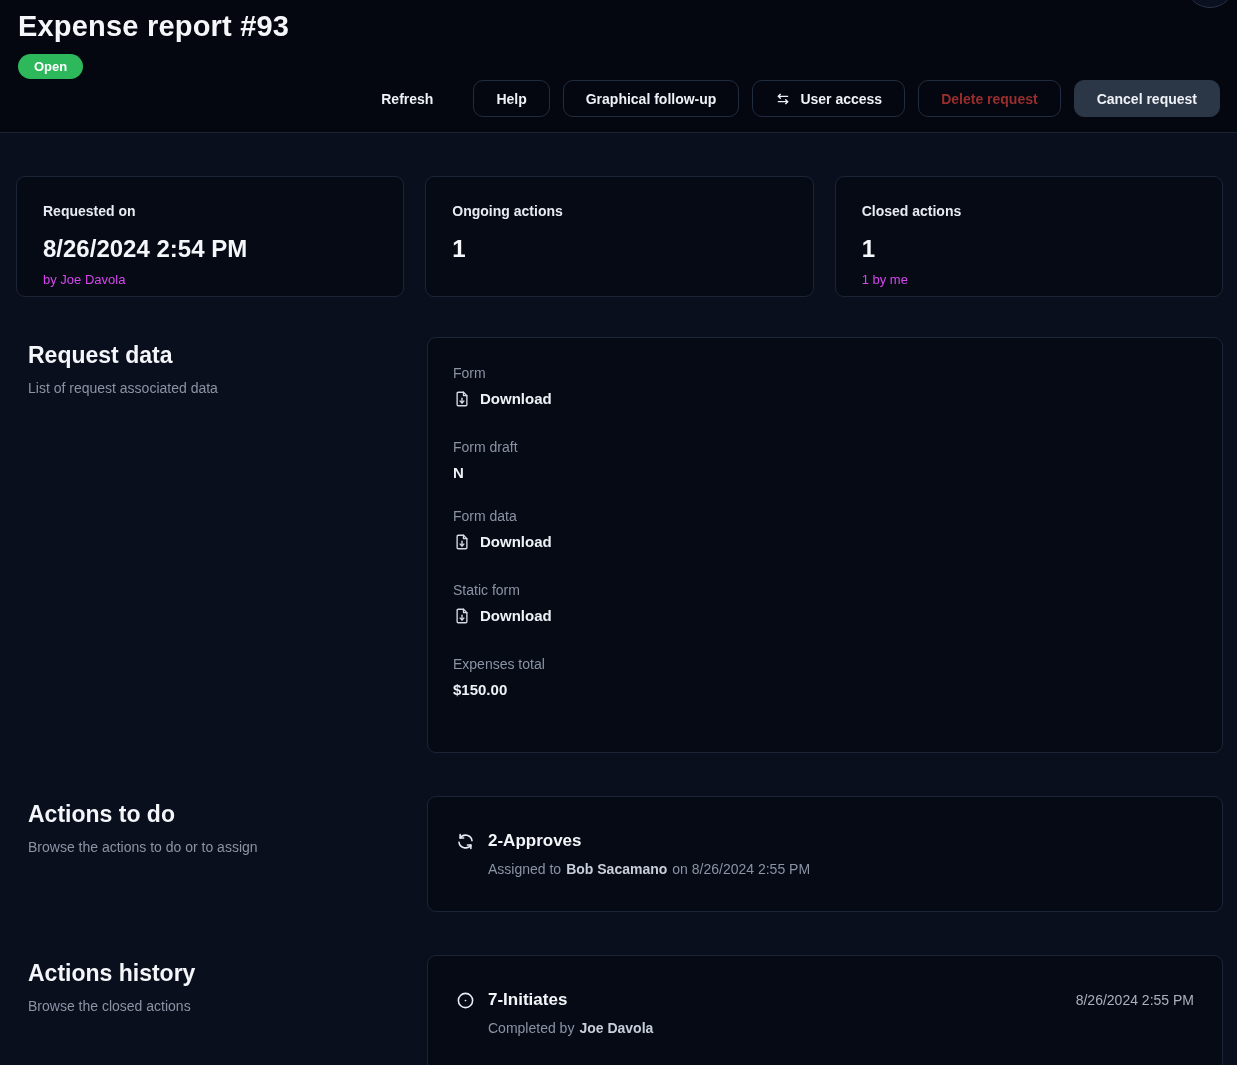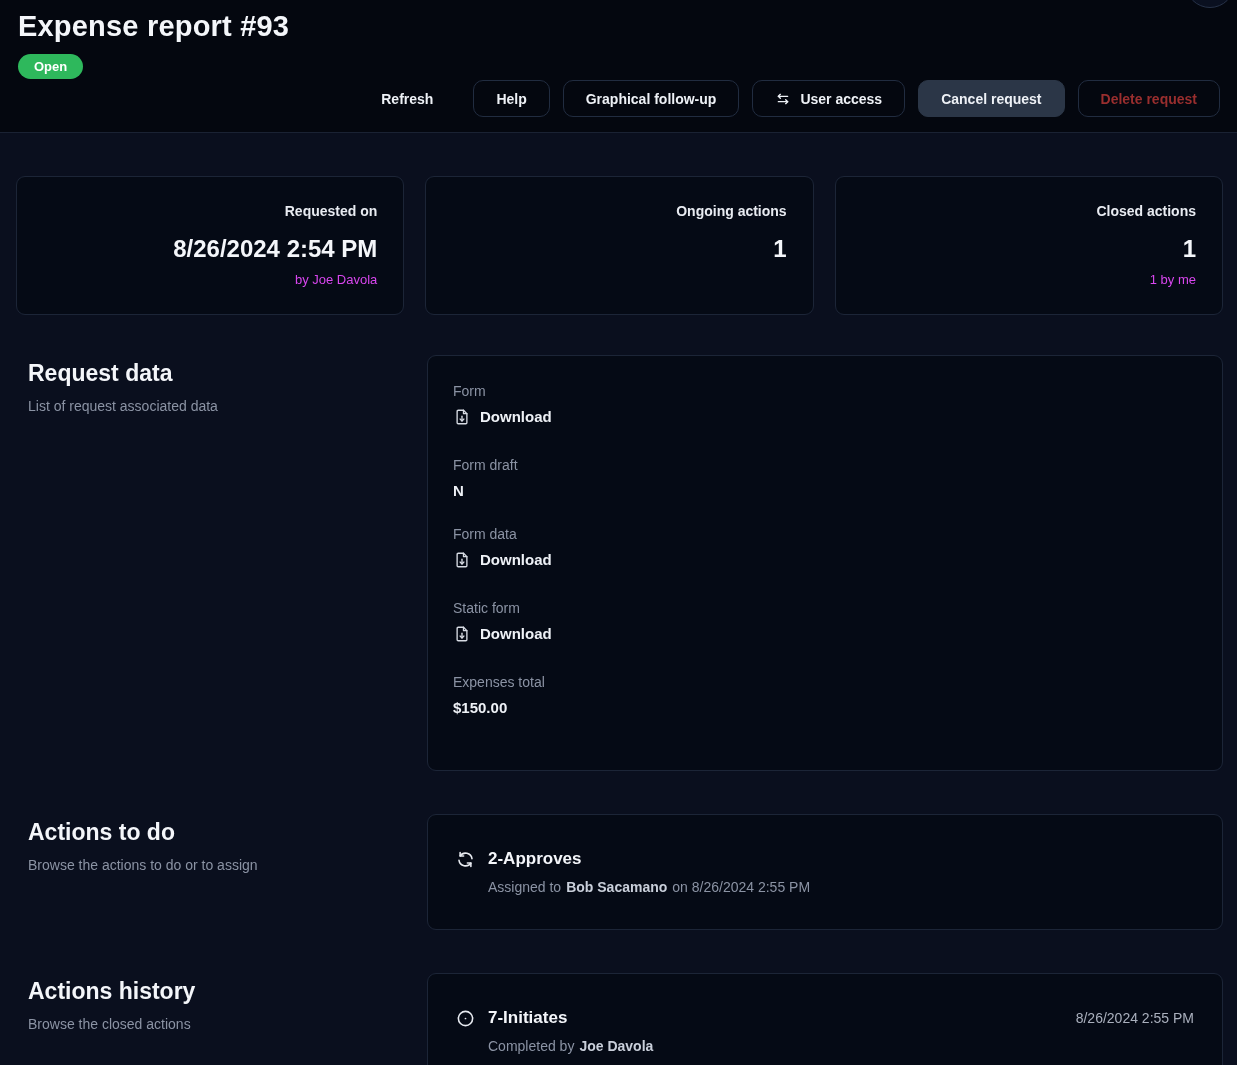--- a/index.html
+++ b/index.html
@@ -89,21 +89,21 @@
     display: grid;
     grid-template-columns: 1fr 1fr 1fr;
     gap: 21px;
     margin-bottom: 40px;
   }
   .card {
     background: #050a15;
     border: 1px solid #1c2537;
     border-radius: 9px;
   }
-  .stat-card { height: 139px; padding: 26px; text-align: right; }
+  .stat-card { height: 121px; padding: 26px; }
   .stat-label { font-size: 14px; font-weight: 700; color: #e8ebf1; }
   .stat-value { font-size: 24px; font-weight: 700; margin-top: 16px; color: #f4f6fa; }
   .stat-sub { font-size: 13px; color: #d946ef; margin-top: 9px; }
 
   .section {
     display: grid;
     grid-template-columns: 411px 1fr;
     margin-bottom: 43px;
   }
   .section-head { padding: 5px 0 0 12px; }
@@ -151,22 +151,22 @@
       <span style="display:inline-flex">
         <svg viewBox="0 0 24 24" fill="none" stroke-width="2" stroke-linecap="round" stroke-linejoin="round">
           <path d="M19 8H5"></path>
             <path d="m8 5-3 3 3 3"></path>
           <path d="M5 16h14"></path>
             <path d="m16 13 3 3-3 3"></path>
         </svg>
       </span>
       <span>User access</span>
     </button>
+    <button class="btn danger">Delete request</button>
     <button class="btn filled">Cancel request</button>
-    <button class="btn danger">Delete request</button>
   </div>
 </div>
 
 <div class="main">
 
   <div class="stats-row">
     <div class="card stat-card">
       <div class="stat-label">Requested on</div>
       <div class="stat-value">8/26/2024 2:54 PM</div>
       <div class="stat-sub">by Joe Davola</div>

